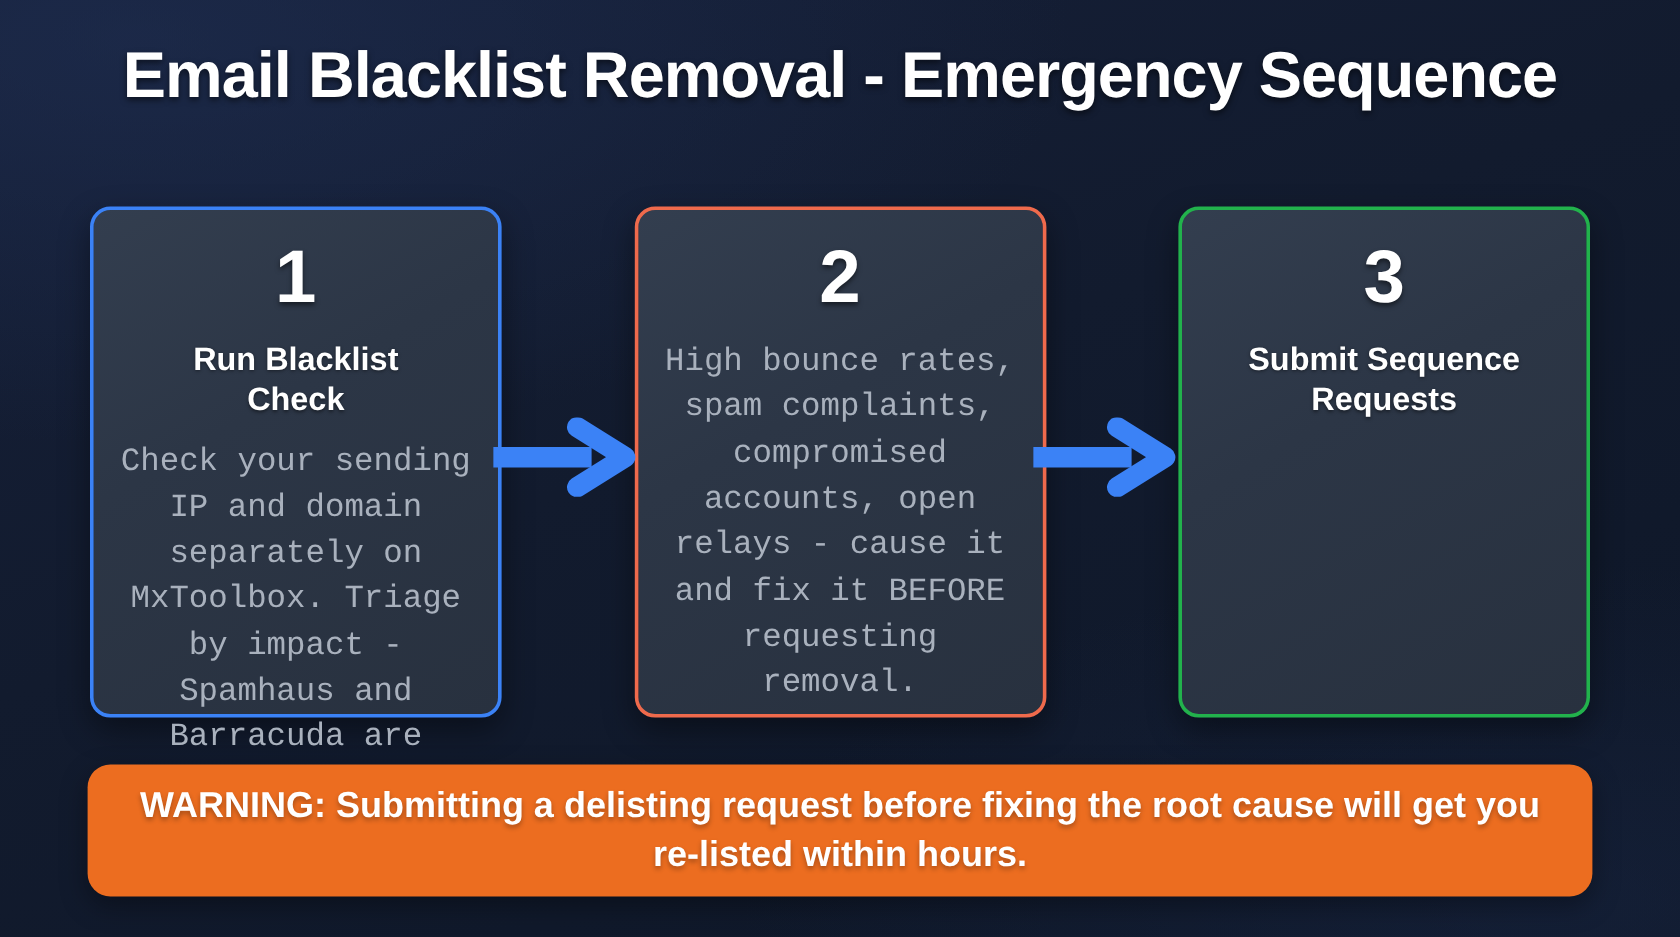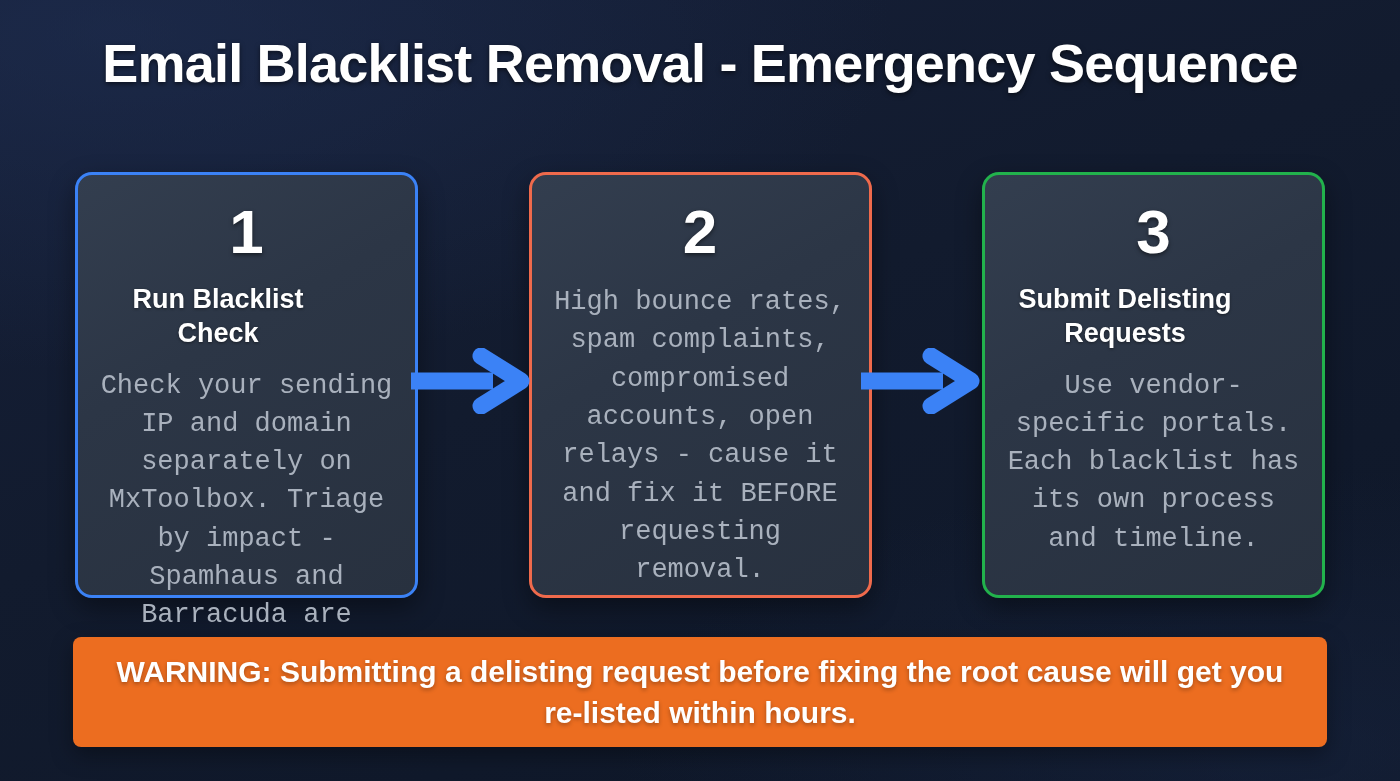--- a/index.html
+++ b/index.html
@@ -73,20 +73,21 @@
     color:#ffffff;
     text-shadow:0 2px 4px rgba(0,0,0,0.5);
     margin-bottom:20px;
   }
 
   .card-head {
     position:relative;
     width:100%;
     display:flex;
     align-items:center;
+    justify-content:center;
     gap:10px;
     margin-bottom:16px;
   }
 
   .card-title {
     font-size:27px;
     font-weight:bold;
     line-height:1.25;
     color:#ffffff;
     text-align:center;
@@ -122,21 +123,21 @@
   }
   .arrow-1 { left:411px; }
   .arrow-2 { left:861px; }
 
   
   .banner {
     position:absolute;
     left:73px; top:637px;
     width:1254px; height:110px;
     background:#ec6d20;
-    border-radius:8px;
+    border-radius:19px;
     display:flex;
     align-items:center;
     justify-content:center;
     padding:10px 40px;
     box-shadow:0 8px 22px rgba(0,0,0,0.35);
   }
 
   .banner-text {
     font-size:30px;
     font-weight:bold;
@@ -165,23 +166,22 @@
     </div>
 
     <div class="card accent-orange">
       <div class="card-number">2</div>
       <div class="card-desc">High bounce rates, spam complaints, compromised accounts, open relays - cause it and fix it BEFORE requesting removal.</div>
     </div>
 
     <div class="card accent-green">
       <div class="card-number">3</div>
       <div class="card-head">
-        <div class="card-title">Submit Delisting Requests</div>
+        <div class="card-title">Submit Sequence Requests</div>
       </div>
-      <div class="card-desc">Use vendor-specific portals. Each blacklist has its own process and timeline.</div>
     </div>
 
   </div>
 
   <svg class="arrow arrow-1" viewBox="0 0 120 66">
     <path d="M0 33 H82" stroke="#3b82f6" stroke-width="17" fill="none" stroke-linecap="butt"></path>
     <path d="M70 8 L110 33 L70 58" stroke="#3b82f6" stroke-width="17" fill="none" stroke-linecap="round" stroke-linejoin="round"></path>
   </svg>
 
   <svg class="arrow arrow-2" viewBox="0 0 120 66">

